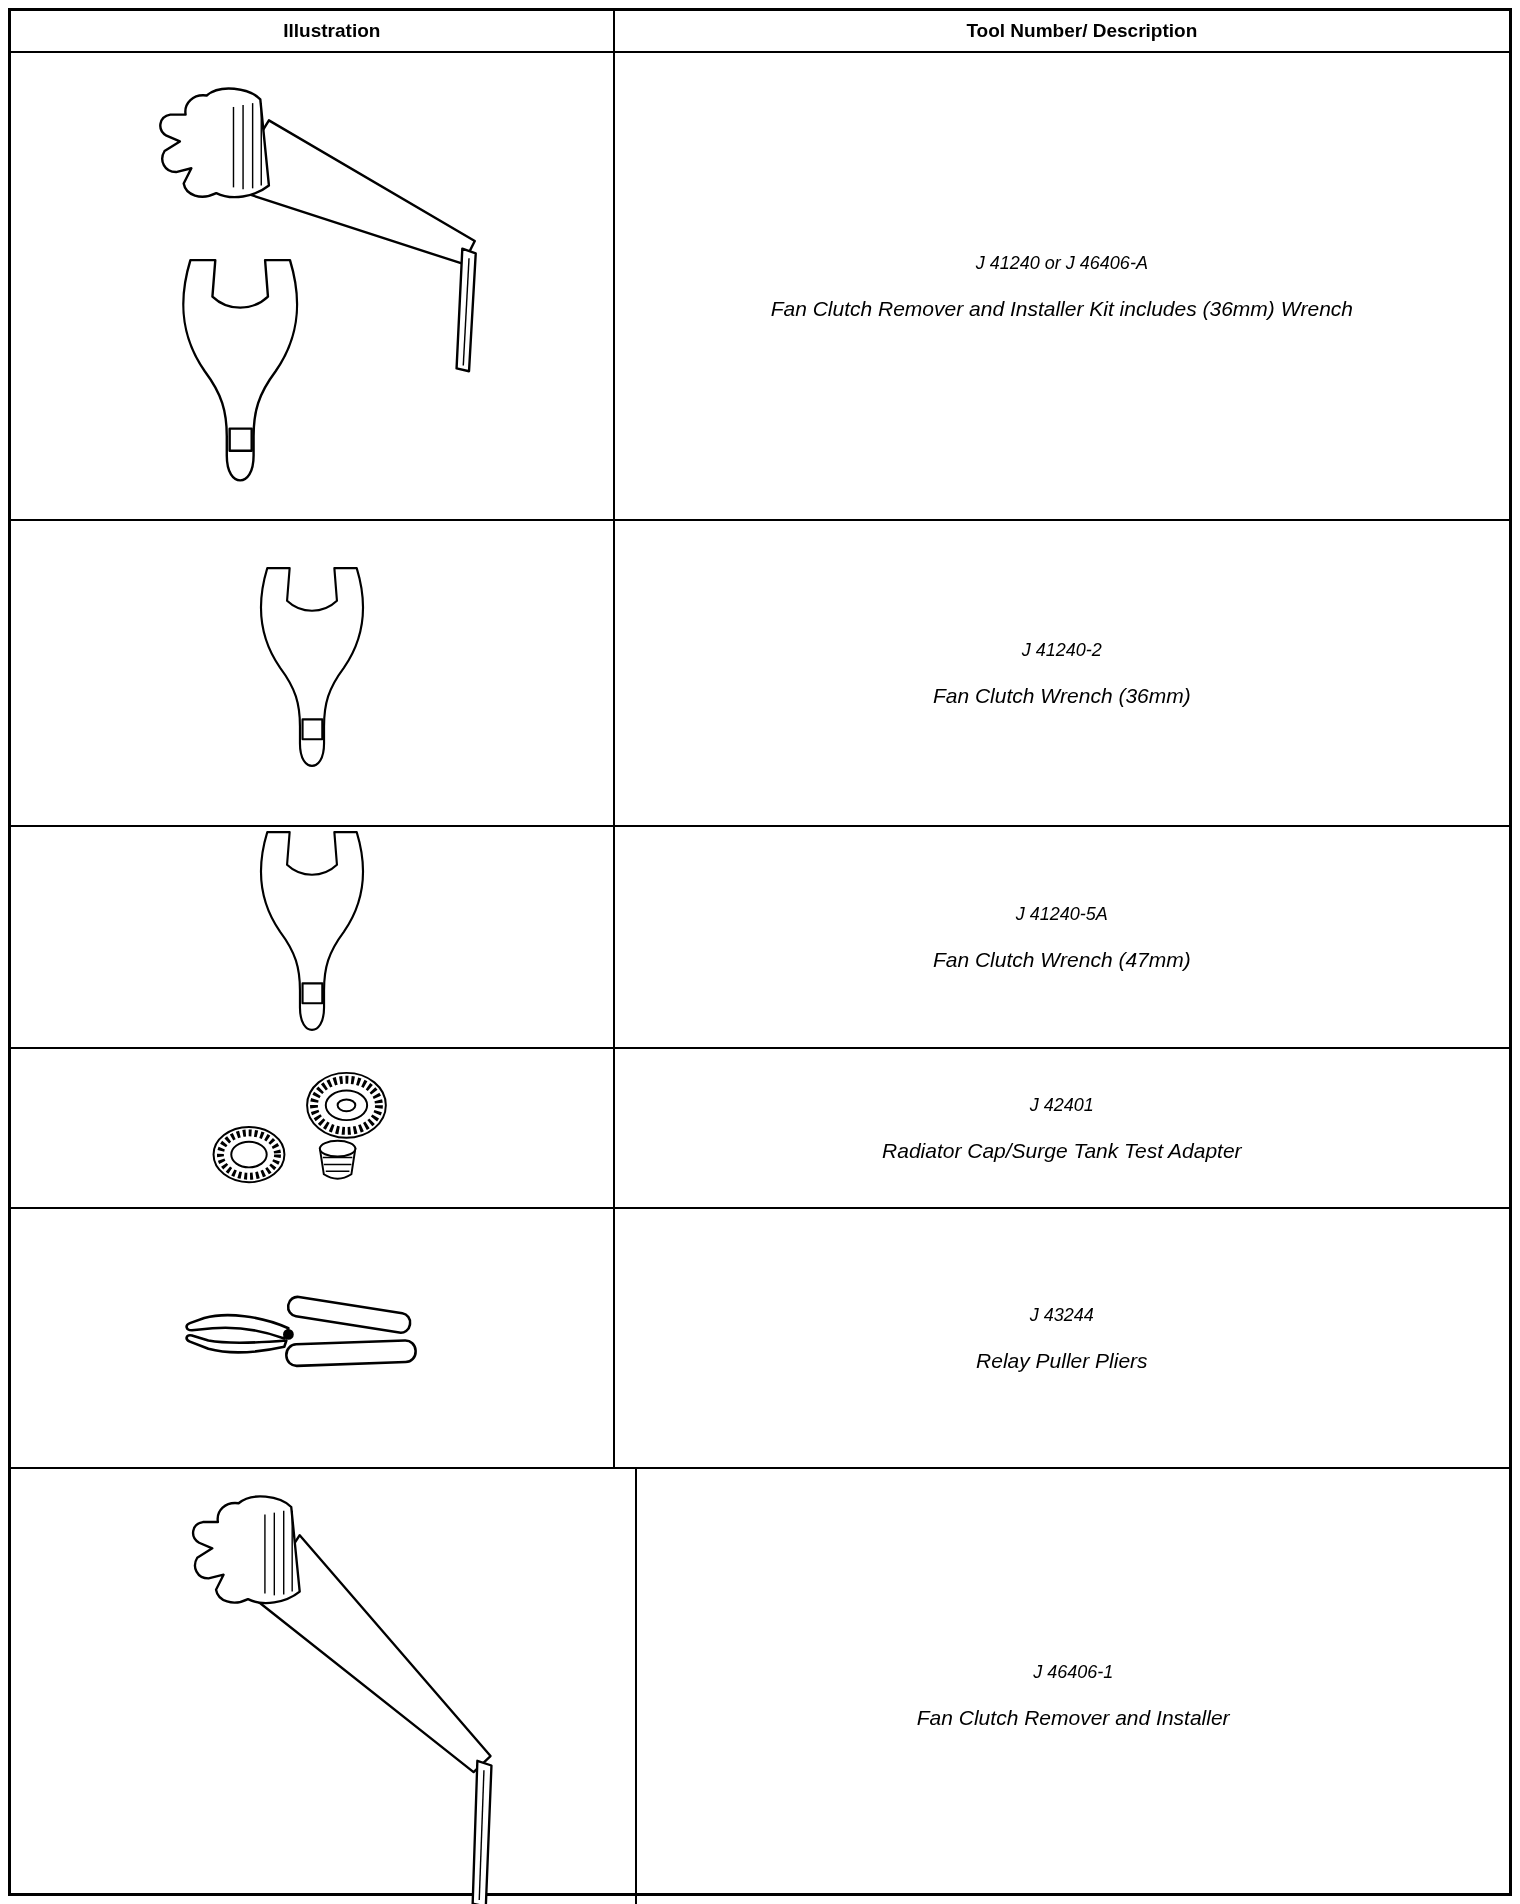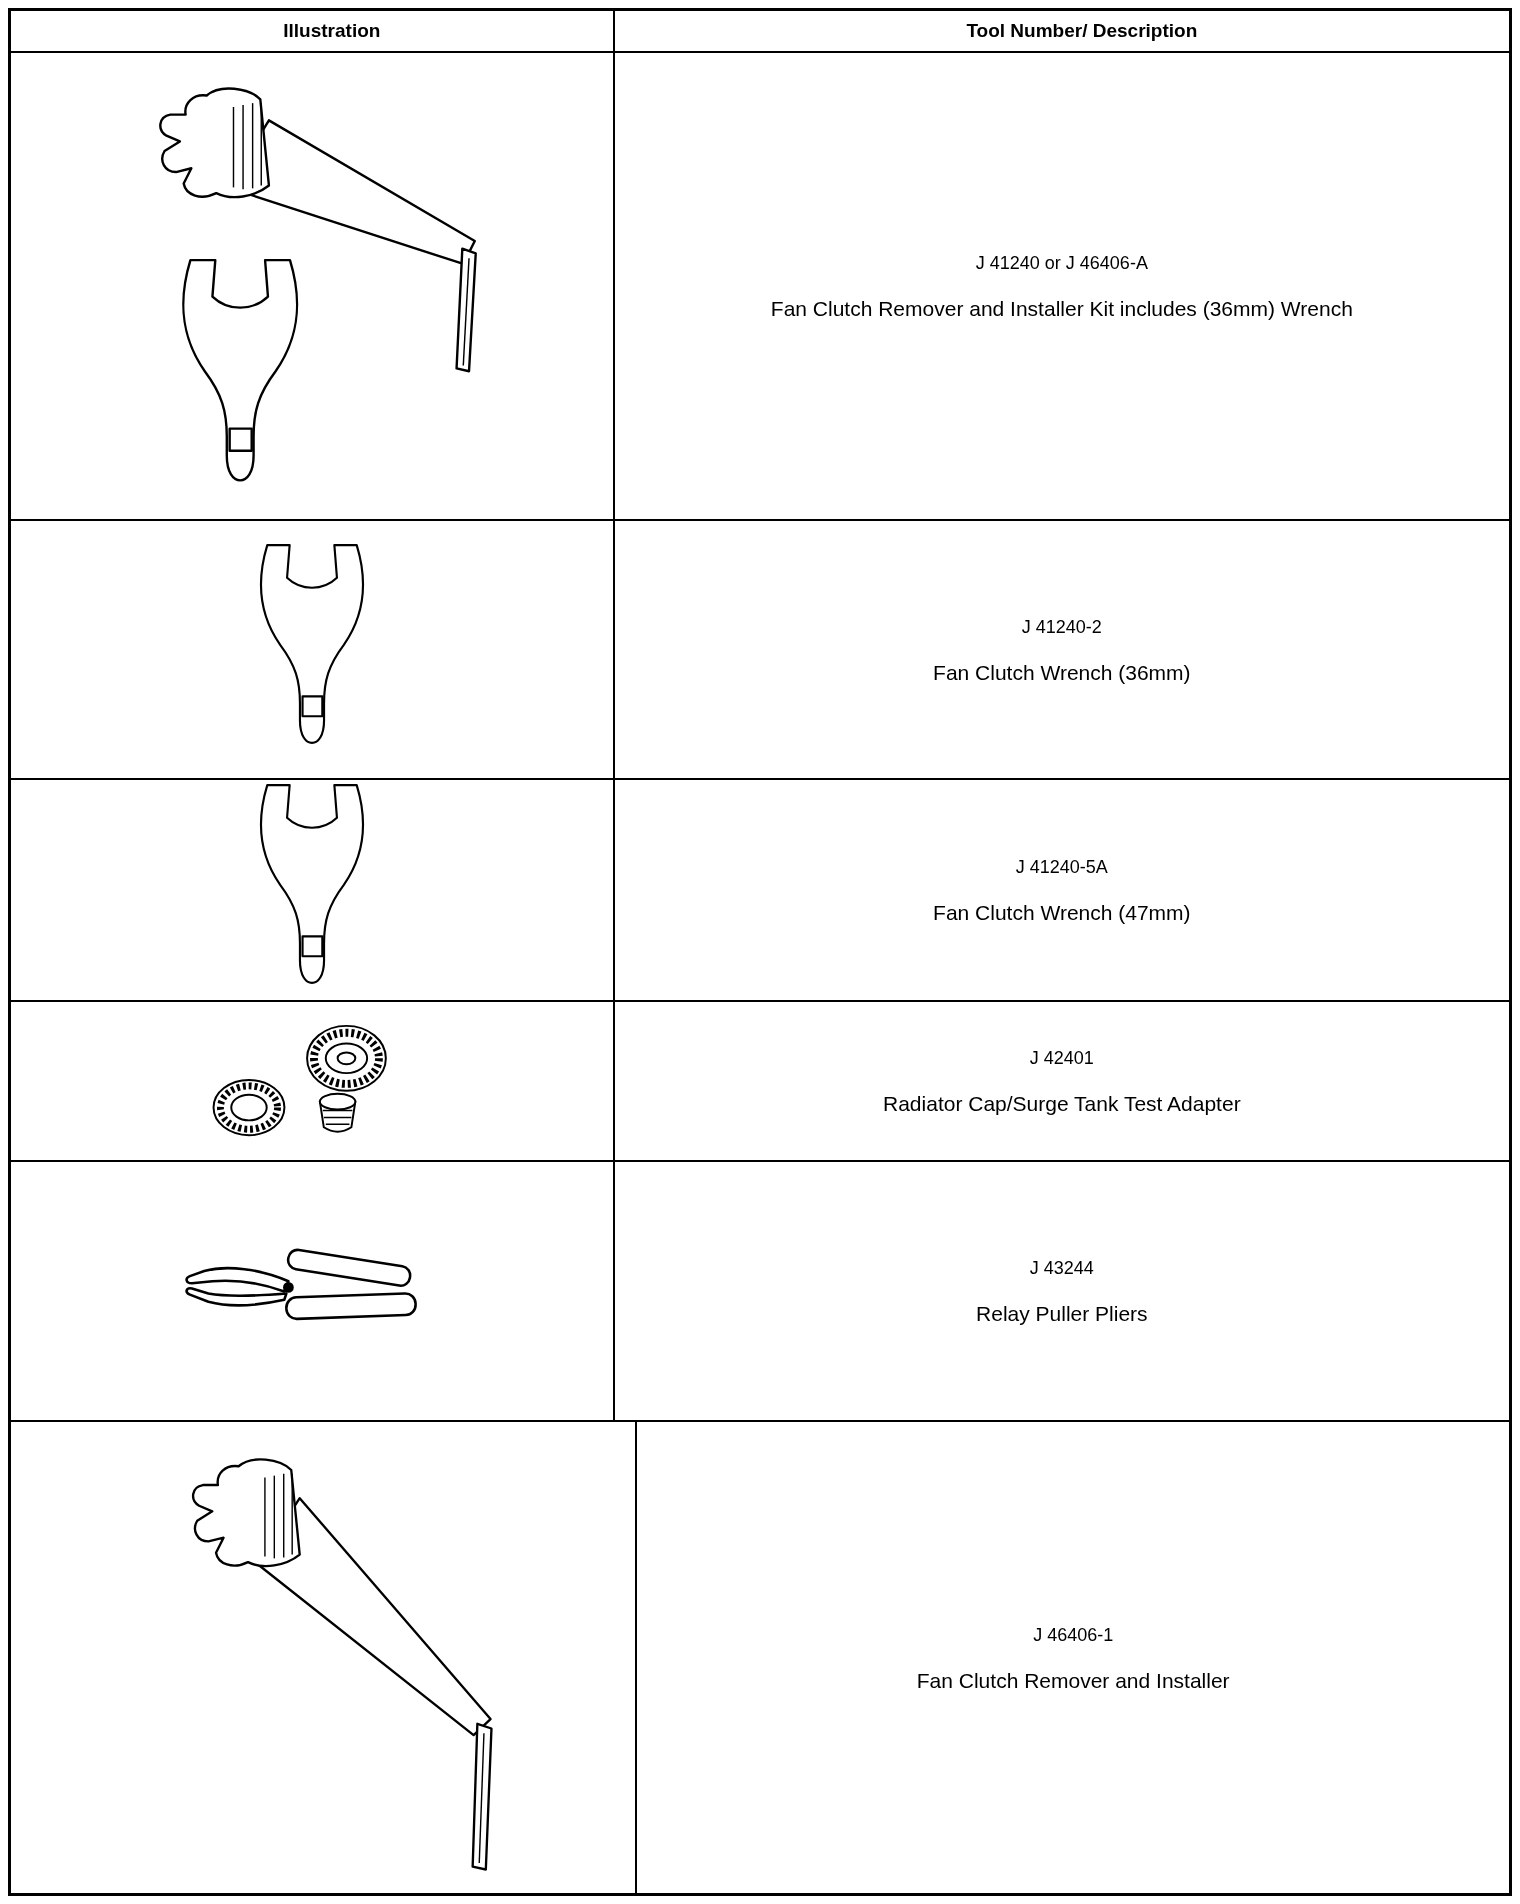--- a/index.html
+++ b/index.html
@@ -24,36 +24,37 @@
     background: #fff;
   }
   .t-row {
     display: grid;
     grid-template-columns: 40.3% 59.7%;
     border-top: 2px solid #000;
     flex: none;
   }
   .t-row.header-row { border-top: none; height: 40px; }
   .r1 { height: 468px; }
-  .r2 { height: 259px; }
+  .r2 { height: 306px; }
   .r3 { height: 222px; }
   .r4 { height: 160px; }
   .r5 { height: 260px; }
   .r6 { flex: 1; padding-left: 38px; }
   .cell {
     display: flex;
     align-items: center;
     justify-content: center;
     overflow: hidden;
   }
   .cell-ill { border-right: 2px solid #000; }
   .cell-desc {
     flex-direction: column;
     text-align: center;
     padding: 0 40px;
+    font-style: italic;
   }
   .header-row .cell {
     font-weight: bold;
     font-size: 19px;
     margin-left: 40px;
   }
   .tool-number {
     font-size: 18px;
     line-height: 22px;
     margin-bottom: 24px;

